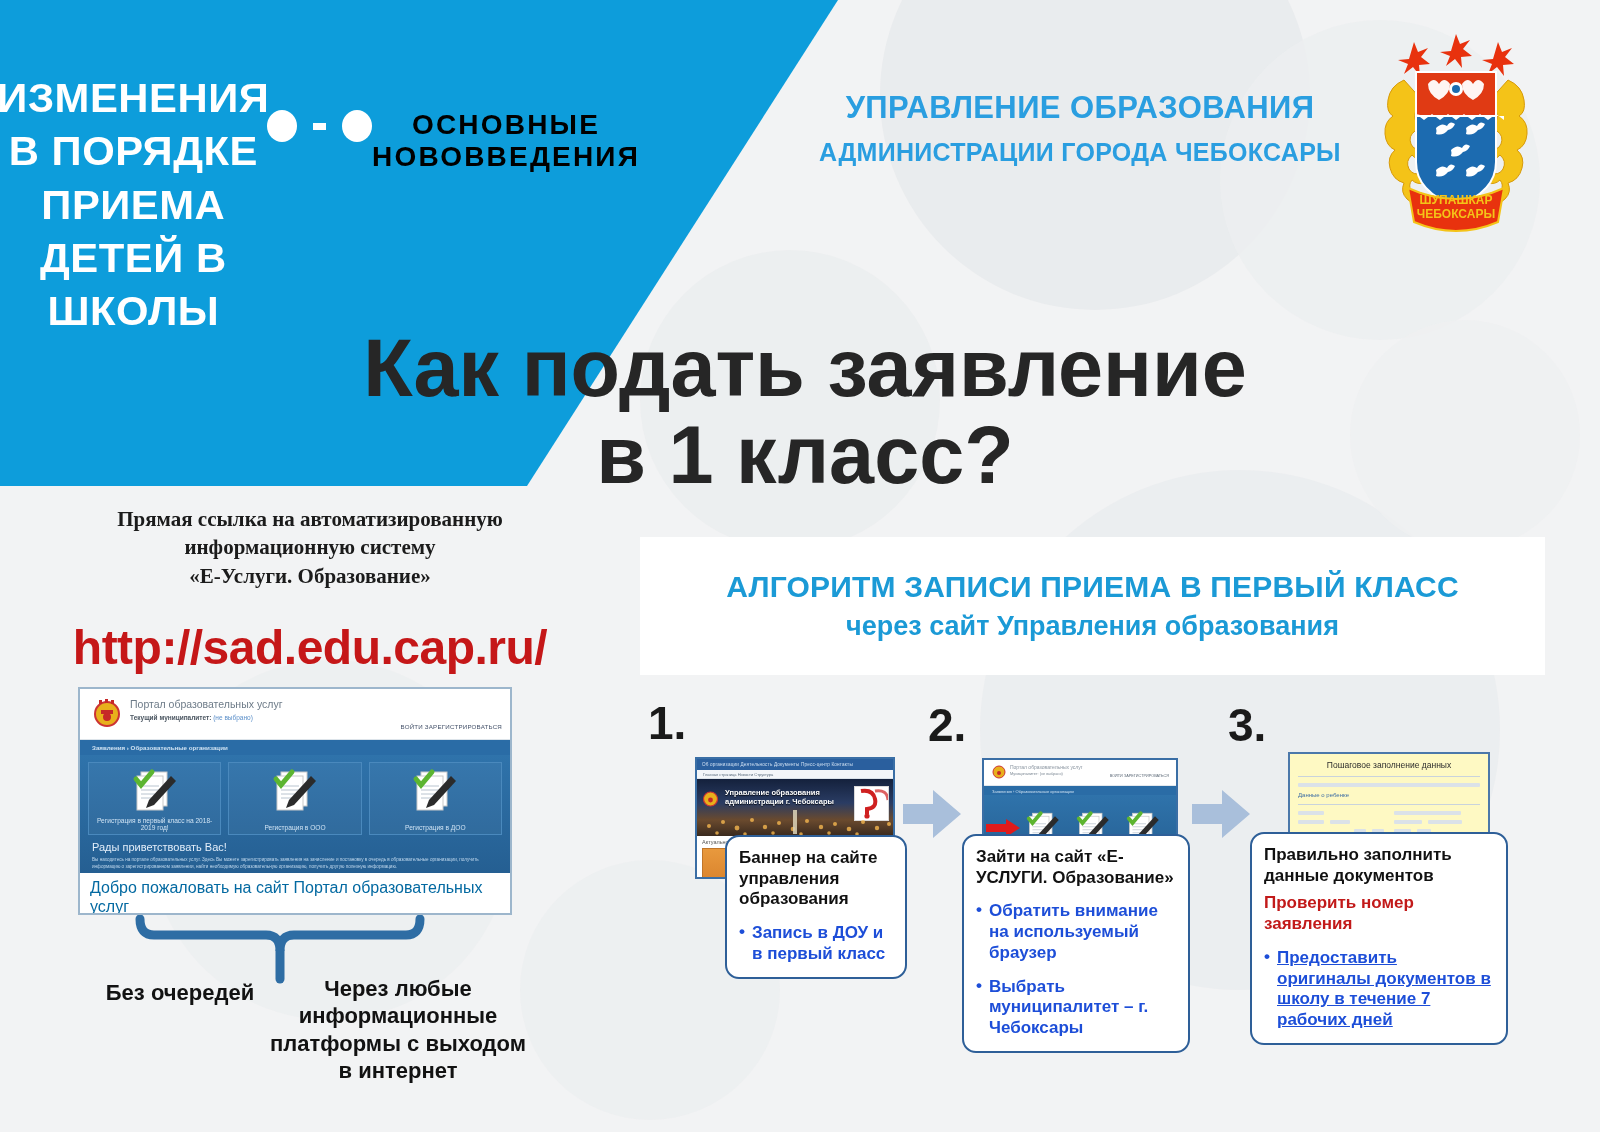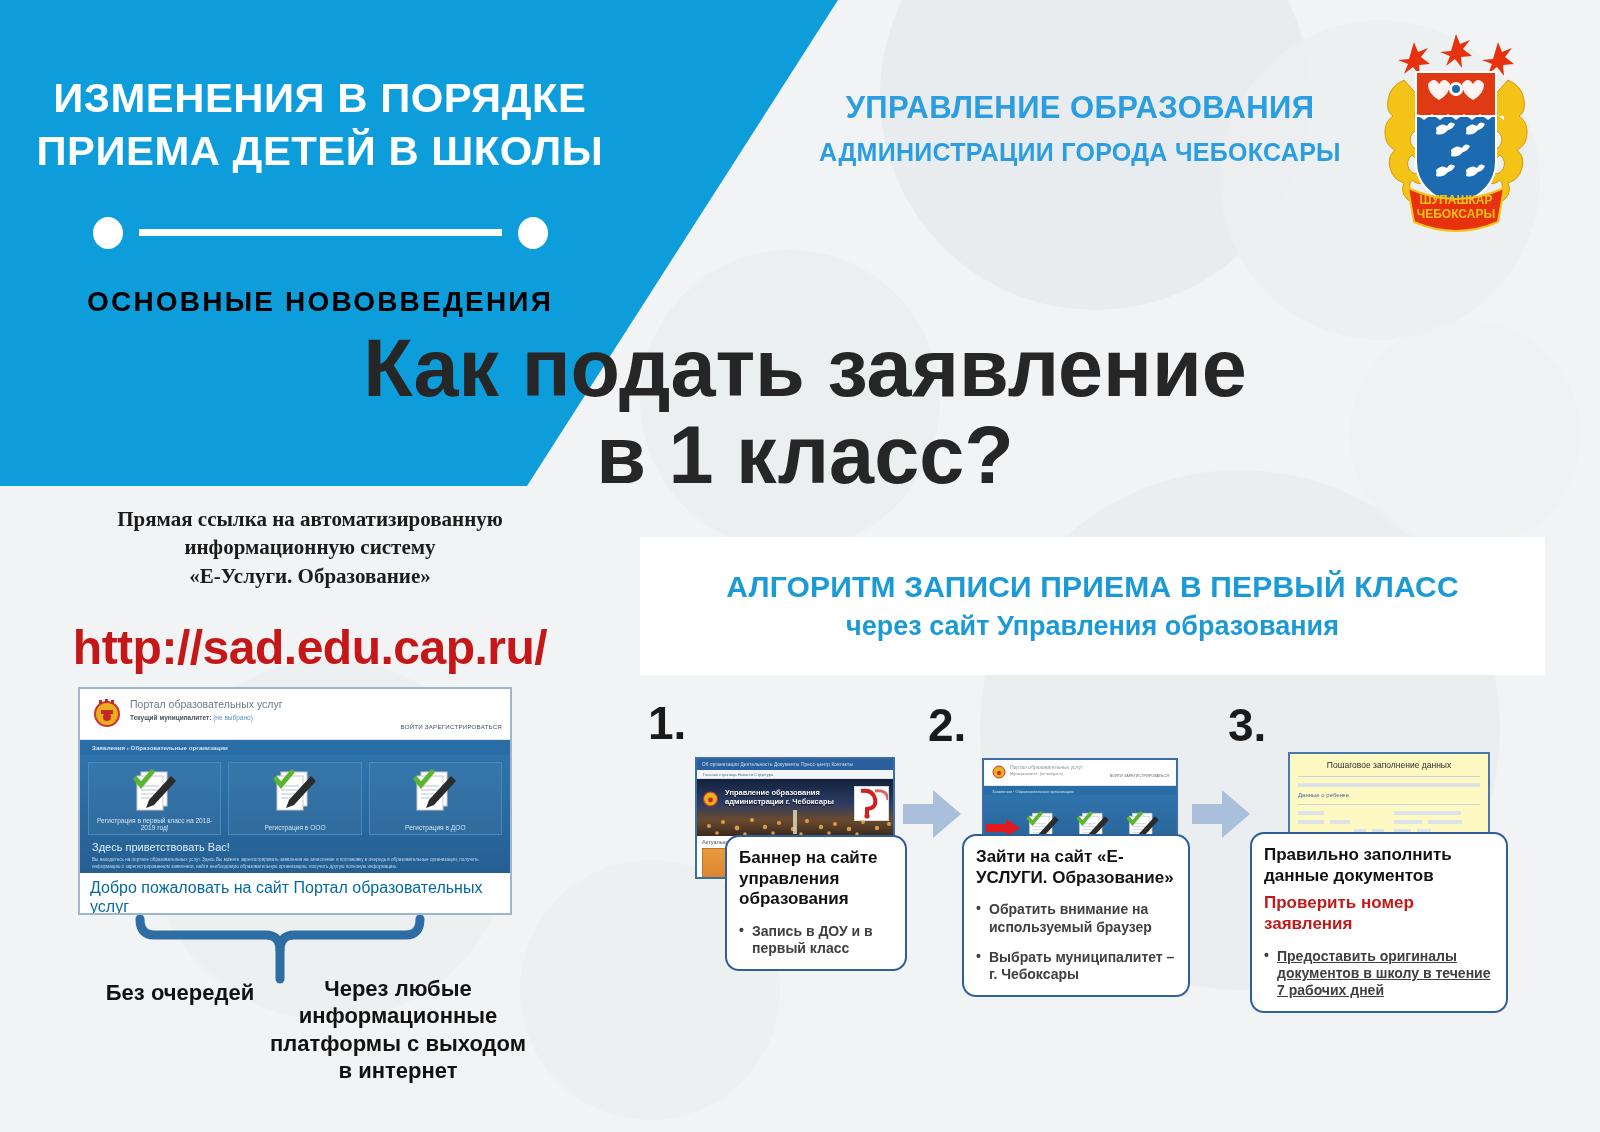--- a/index.html
+++ b/index.html
@@ -31,21 +31,21 @@
   
   #blue-shape {
     position: absolute; left: 0; top: 0;
     width: 860px; height: 490px;
     background: #0d9ddb;
     clip-path: polygon(0 0, 838px 0, 527px 486px, 0 486px);
     -webkit-clip-path: polygon(0 0, 838px 0, 527px 486px, 0 486px);
   }
   #header-left {
     position: absolute; left: 0; top: 0; width: 640px; height: 490px;
-    display: flex; flex-direction: column; align-items: center;
+    display: flex; align-items: flex-start;
     padding-top: 72px;
   }
   #header-left .h1 {
     color: #ffffff;
     font-size: 41px;
     font-weight: bold;
     letter-spacing: .5px;
     line-height: 1.30;
     text-align: center;
     font-family: "Liberation Sans", sans-serif;
@@ -217,21 +217,21 @@
   .callout {
     position: absolute; background: #ffffff;
     border: 2.5px solid #2e5f98; border-radius: 14px;
     padding: 11px 12px 12px 12px;
   }
   .callout .head {
     color: #111111; font-size: 17px; font-weight: bold; line-height: 1.22;
   }
   .callout ul { list-style: none; margin-top: 7px; }
   .callout li {
-    color: #404040; font-size: 14px; font-weight: bold; line-height: 1.22;
+    color: #1d4ed8; font-size: 17px; font-weight: bold; line-height: 1.22;
     padding-left: 13px; position: relative; margin-top: 13px;
   }
   .callout li::before {
     content: "•"; position: absolute; left: 0; top: -1px;
   }
   .callout .plain-red {
     color: #c21a1a; font-size: 17px; font-weight: bold; margin-top: 7px;
     line-height: 1.22;
   }
   .callout li.underlined { text-decoration: underline; }
@@ -432,21 +432,21 @@
             <rect x="6" y="8" width="26" height="34" fill="#fff" stroke="#c9c9c9"></rect>
             <g stroke="#b9c4cf" stroke-width="1">
                 <path d="M10 18h18M10 22h18M10 26h14M10 30h16"></path>
               </g>
             <path d="M5 11 l5 6 11 -13" stroke="#5cb531" stroke-width="5" fill="none" stroke-linecap="round"></path>
             <path d="M40 8 l5 5 -22 24 -8 3 3 -8z" fill="#2b2b2b"></path>
           </svg>
           <div class="ps-tile-label">Регистрация в ДОО</div>
         </div>
       </div>
-      <div id="ps-welcome">Здесь приветствовать Вас!</div>
+      <div id="ps-welcome">Рады приветствовать Вас!</div>
       <div id="ps-para">Вы находитесь на портале образовательных услуг. Здесь Вы можете зарегистрировать заявления на зачисление и постановку в очередь в образовательные организации, получить информацию о зарегистрированном заявлении, найти необходимую образовательную организацию, получить другую полезную информацию.</div>
     </div>
     <div id="ps-footer">
       <div id="ps-footer-text">Добро пожаловать на сайт Портал образовательных услуг</div>
       <div id="ps-footer-text" style="color:#7d9a4a;font-size:11px;">Чувашской Республики</div>
     </div>
   </div>
 
   <svg id="bracket" viewBox="0 0 300 70">
     <path d="M10 4 q0 16 14 16 h112 q14 0 14 16 q0 -16 14 -16 h112 q14 0 14 -16" fill="none" stroke="#2e6da4" stroke-width="9" stroke-linecap="round"></path>

